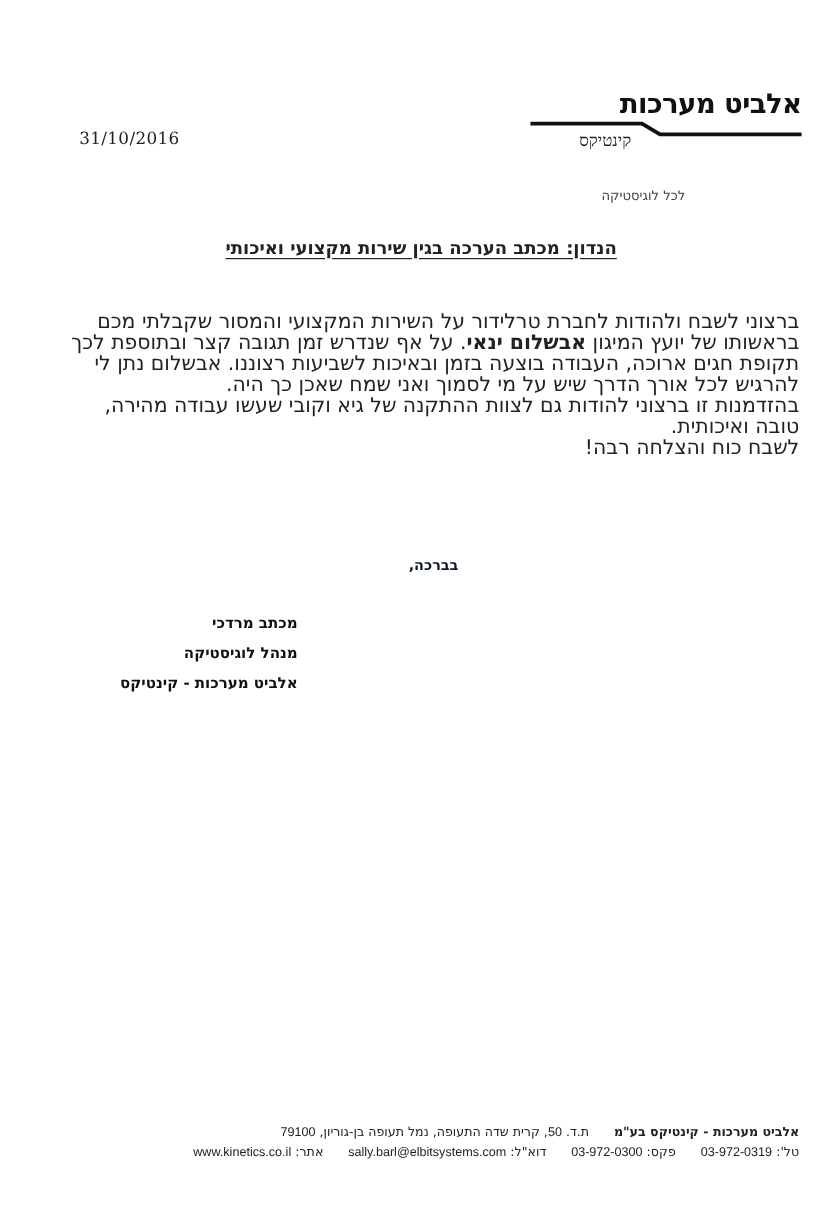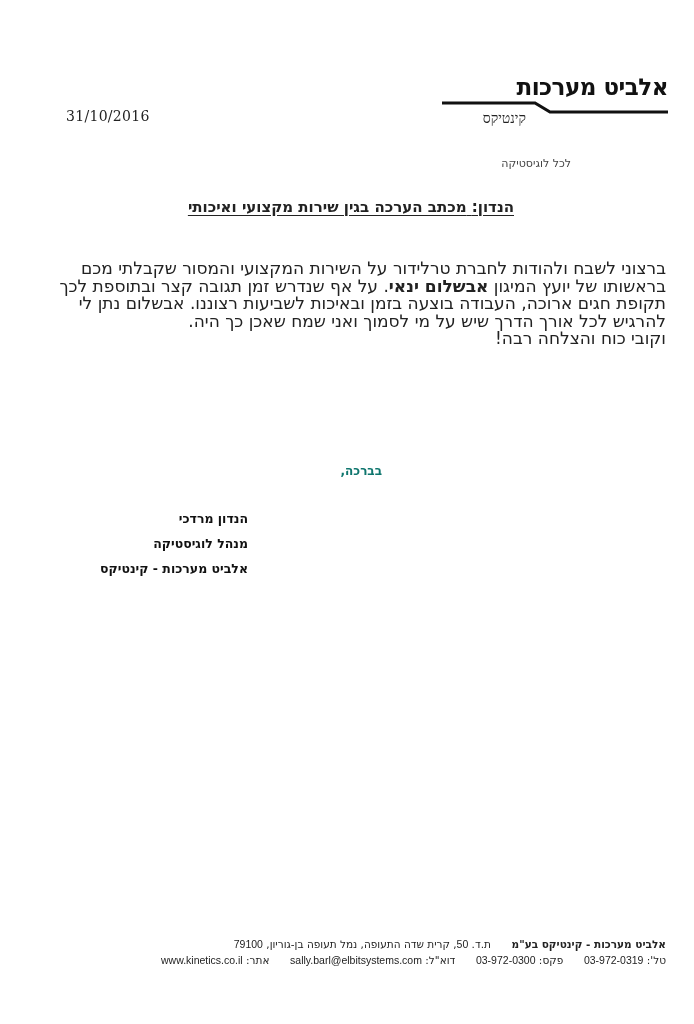--- a/index.html
+++ b/index.html
@@ -26,21 +26,21 @@
     right:180px; top:198px; font-size:15px; font-weight:bold; color:#222;
     text-decoration:underline; text-underline-offset:3px; white-space:nowrap;
   }
 
   .body-text {
     right:28px; top:260px; width:620px; font-size:17px; line-height:17.5px; color:#222;
   }
   .body-text p { margin:0; }
   .body-text b { font-weight:bold; }
 
-  .closing { right:312px; top:464px; font-size:12px; font-weight:bold; color:#0f766e;text-align:center; }
+  .closing { right:312px; top:464px; font-size:12px; font-weight:bold; color:#0f172a;text-align:center; }
 
   .sig { right:446px; font-size:12.5px; font-weight:bold; color:#111; white-space:nowrap; }
   .sig1 { top:511px; }
   .sig2 { top:536px; }
   .sig3 { top:561px; }
 
   .footer { font-size:10.5px; color:#222; white-space:nowrap; }
   .footer-line1 { right:28px; top:938px; }
   .footer-line2 { right:28px; top:954px; }
   .footer b { font-weight:bold; }
@@ -63,26 +63,27 @@
 <div class="abs rtl subject">
   <span>הנדון:</span>
   <span>מכתב הערכה בגין שירות מקצועי ואיכותי</span>
 </div>
 
 <div class="abs rtl body-text">
   <p>
     <span>ברצוני לשבח ולהודות לחברת טרלידור על השירות המקצועי והמסור שקבלתי מכם בראשותו של יועץ המיגון</span>
     <b>אבשלום ינאי</b><span>. על אף שנדרש זמן תגובה קצר ובתוספת לכך תקופת חגים ארוכה, העבודה בוצעה בזמן ובאיכות לשביעות רצוננו. אבשלום נתן לי להרגיש לכל אורך הדרך שיש על מי לסמוך ואני שמח שאכן כך היה.</span>
   </p>
-  <p>וקובי כוח והצלחה רבה!</p>
+  <p>בהזדמנות זו ברצוני להודות גם לצוות ההתקנה של גיא וקובי שעשו עבודה מהירה, טובה ואיכותית.</p>
+  <p>לשבח כוח והצלחה רבה!</p>
 </div>
 
 <div class="abs rtl closing">בברכה,</div>
 
-<div class="abs rtl sig sig1">הנדון מרדכי</div>
+<div class="abs rtl sig sig1">מכתב מרדכי</div>
 <div class="abs rtl sig sig2">מנהל לוגיסטיקה</div>
 <div class="abs rtl sig sig3">אלביט מערכות - קינטיקס</div>
 
 <div class="abs rtl footer footer-line1">
   <b>אלביט מערכות - קינטיקס בע"מ</b>
   <span class="gap"></span>
   <span>ת.ד.</span>
   <span class="ltr">50</span>,
   <span>קרית שדה התעופה, נמל תעופה בן-גוריון,</span>
   <span class="ltr">79100</span>

